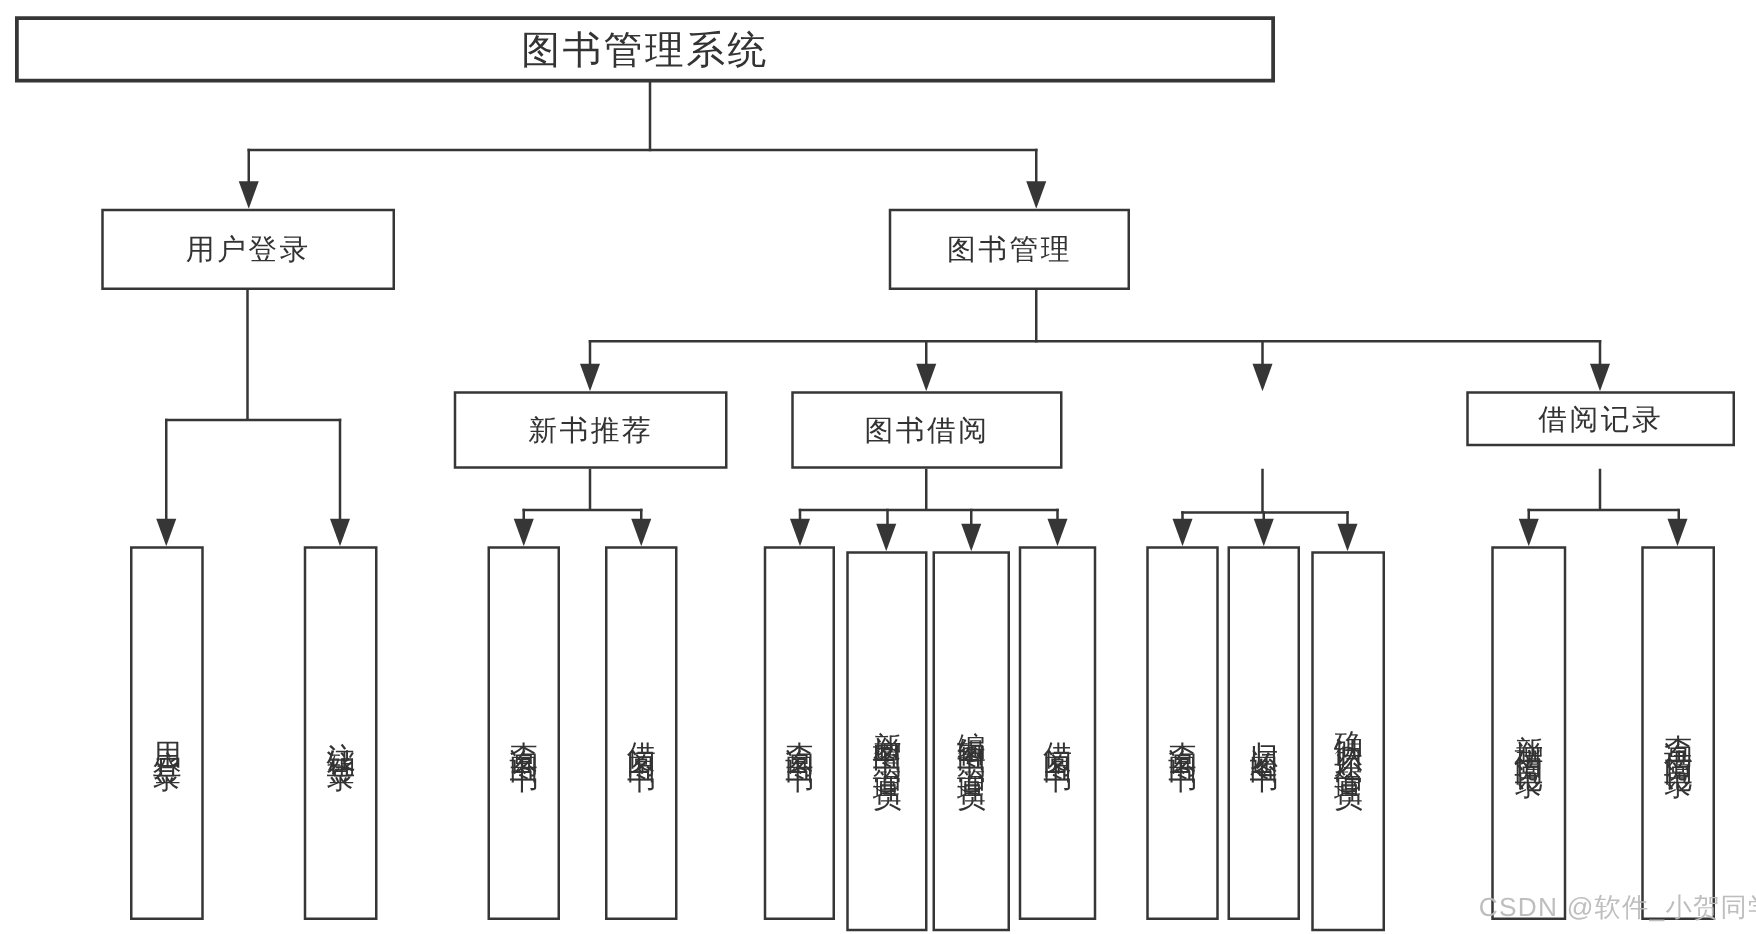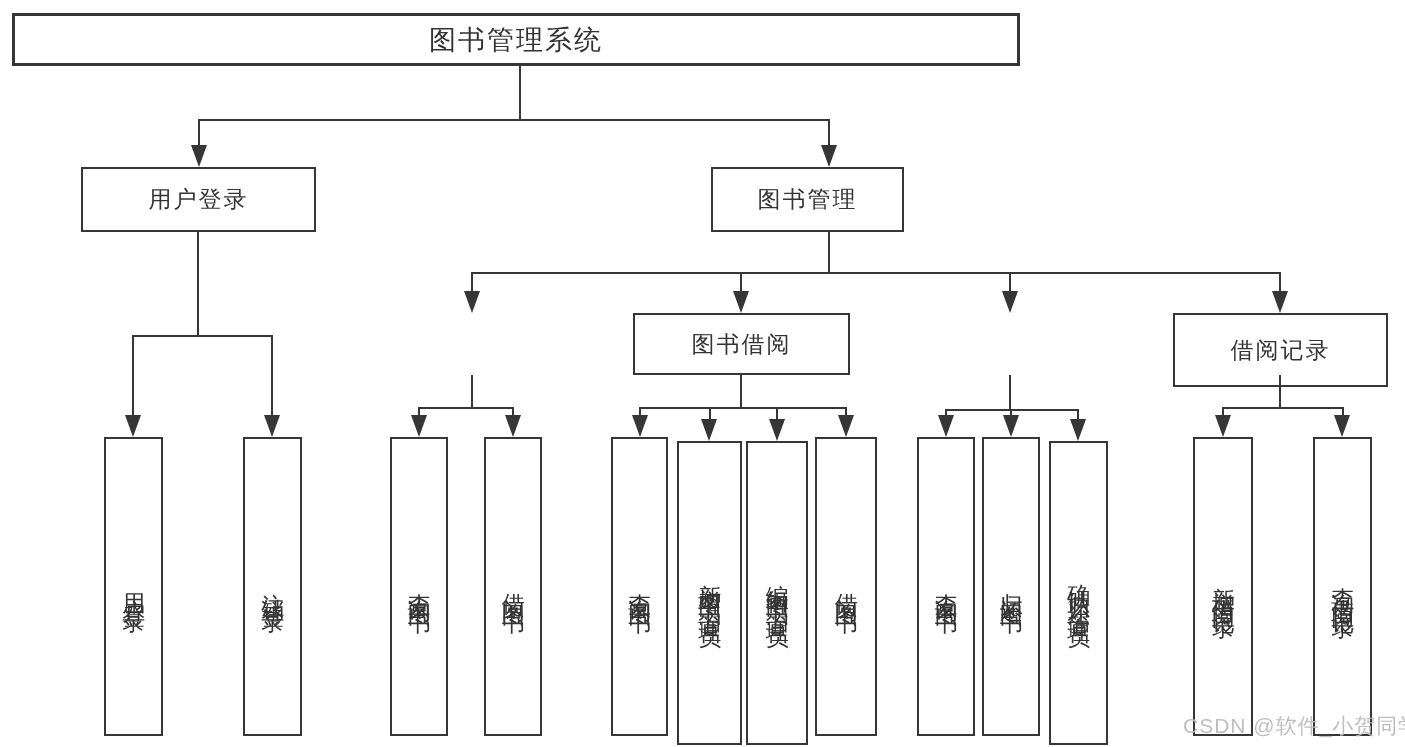--- a/index.html
+++ b/index.html
@@ -16,21 +16,21 @@
     box-sizing:border-box;
     border:2px solid #363636;
     background:#ffffff;
     display:flex;
     align-items:center;
     justify-content:center;
     font-size:23px;
     letter-spacing:2px;
     color:#333333;
   }
-  .box.root{border-width:3px;font-size:27px;font-family:Liberation Mono, monospace;}
+  .box.root{border-width:3px;font-size:31px;font-family:Liberation Mono, monospace;}
   .vtext{
     writing-mode:vertical-rl;
     text-orientation:mixed;
     letter-spacing:6px;
     line-height:1.1;
     font-size:23px;
   }
   .hl{position:absolute;height:2px;background:#363636;}
   .vl{position:absolute;width:2px;background:#363636;}
   .ah{
@@ -83,24 +83,27 @@
   <div class="hl" style="left:471px;top:272px;width:810px;"></div>
   <div class="vl" style="left:471px;top:272px;height:21px;"></div>
   <div class="ah" style="left:464px;top:291px;"></div>
   <div class="vl" style="left:740px;top:272px;height:21px;"></div>
   <div class="ah" style="left:733px;top:291px;"></div>
   <div class="vl" style="left:1009px;top:272px;height:21px;"></div>
   <div class="ah" style="left:1002px;top:291px;"></div>
   <div class="vl" style="left:1279px;top:272px;height:21px;"></div>
   <div class="ah" style="left:1272px;top:291px;"></div>
 
+  <div class="box" style="left:363px;top:313px;width:219px;height:62px;">
+    <span>新书推荐</span>
+  </div>
   <div class="box" style="left:633px;top:313px;width:217px;height:62px;">
     <span>图书借阅</span>
   </div>
-  <div class="box" style="left:1173px;top:313px;width:215px;height:74px;">
+  <div class="box" style="left:1173px;top:313px;width:215px;height:44px;">
     <span>借阅记录</span>
   </div>
 
   <div class="vl" style="left:471px;top:375px;height:33px;"></div>
   <div class="hl" style="left:418px;top:407px;width:96px;"></div>
   <div class="vl" style="left:418px;top:407px;height:12px;"></div>
   <div class="ah" style="left:411px;top:415px;"></div>
   <div class="vl" style="left:512px;top:407px;height:12px;"></div>
   <div class="ah" style="left:505px;top:415px;"></div>
 

